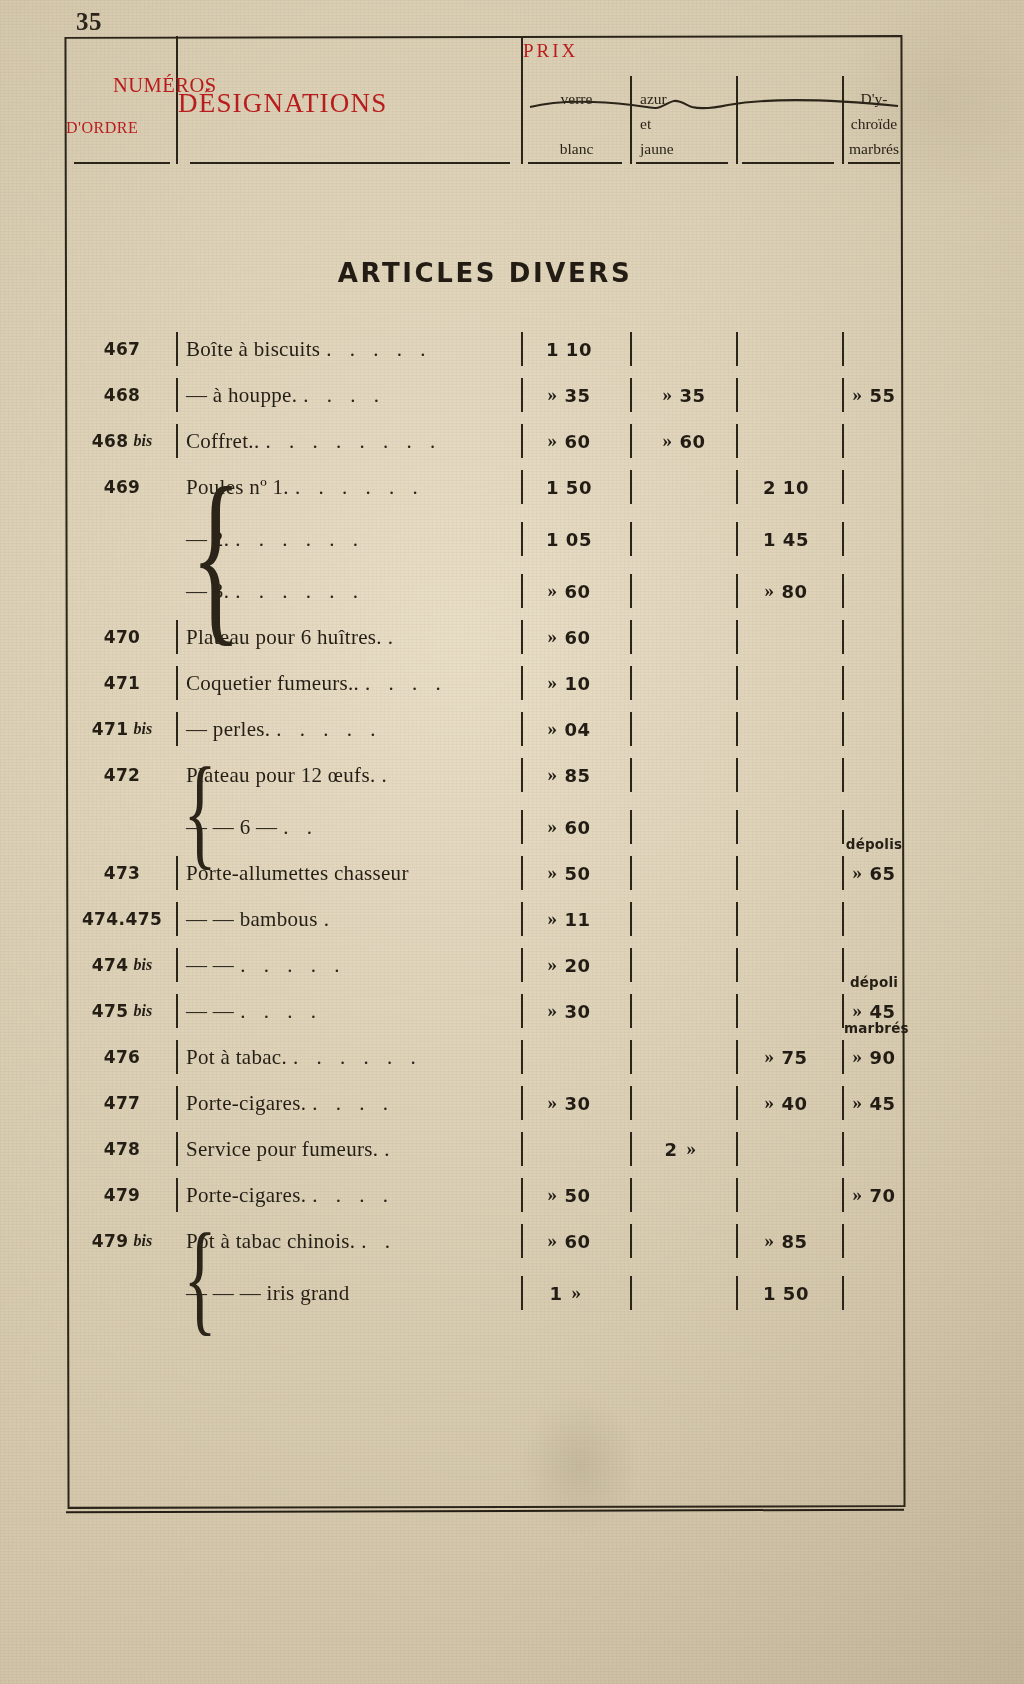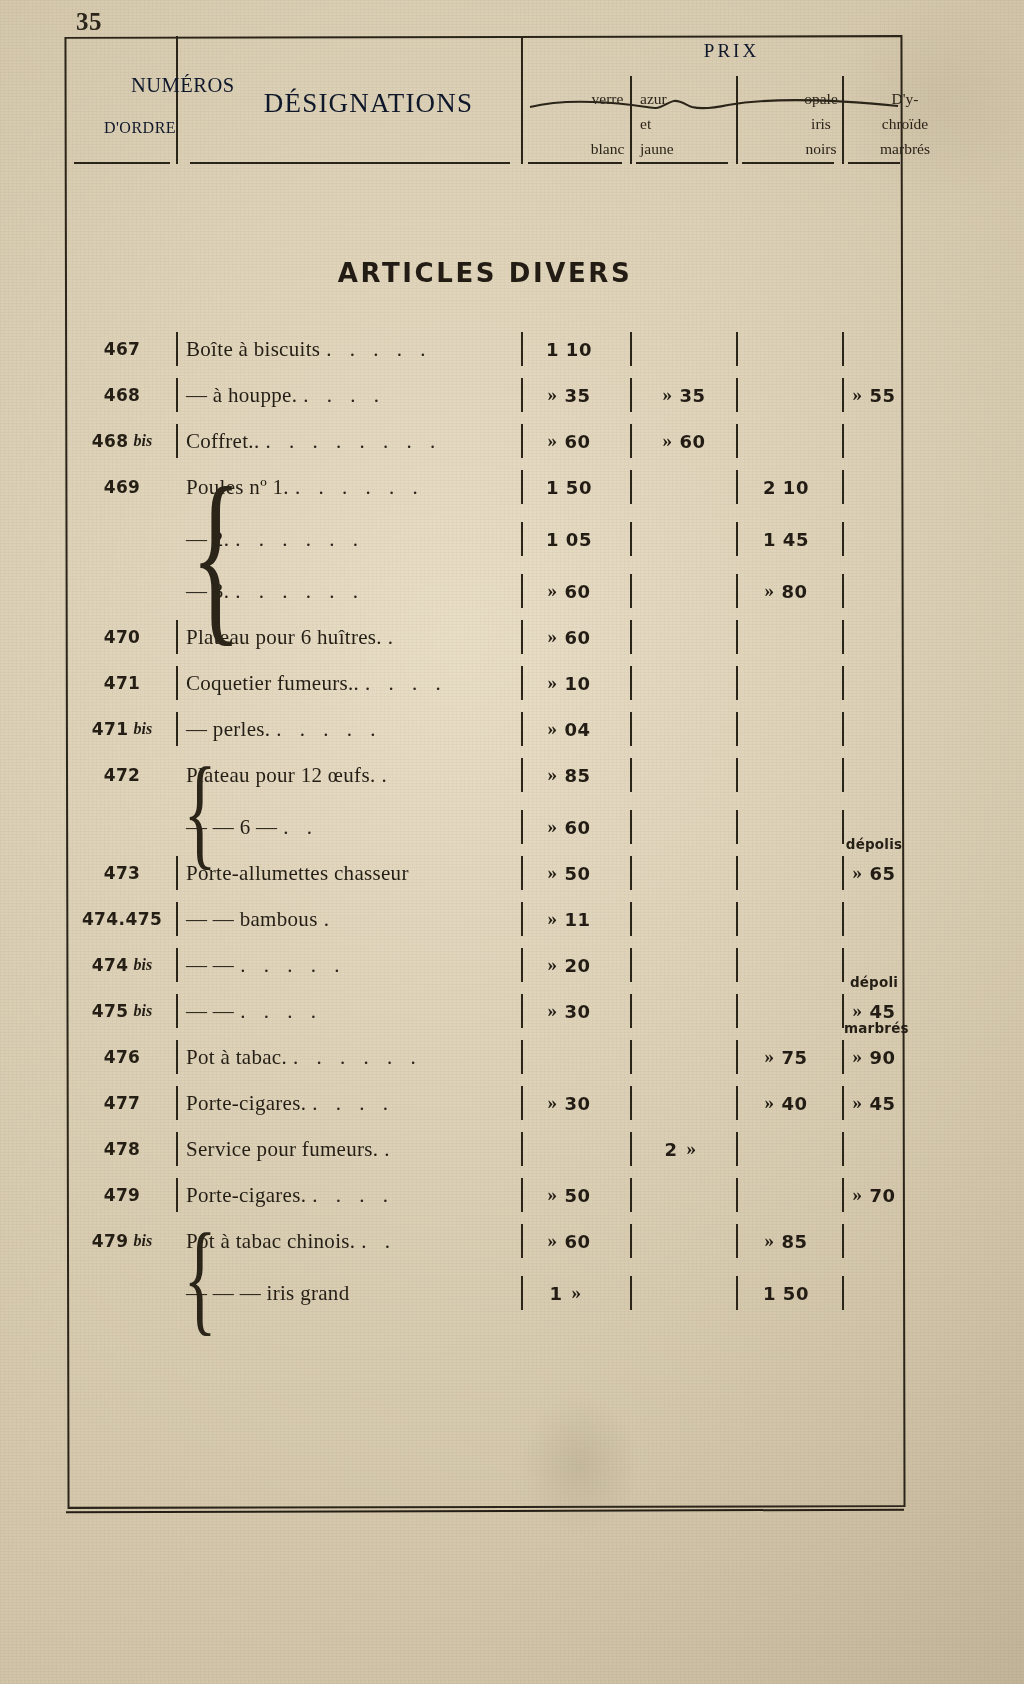--- a/index.html
+++ b/index.html
@@ -59,43 +59,42 @@
 
   
   .thead{
     position:absolute;left:66px;top:36px;width:838px;height:128px;
   }
   .vline{position:absolute;background:#2b2419;width:2px;}
   .hline{position:absolute;background:#2b2419;height:2px;}
 
   .hcell{
     position:absolute;
-    text-align:center;
-    color:#0f172a;
-    padding-left:18px;
+    text-align:left;
+    color:#b91c1c;
   }
   .h-num{
     left:0px;top:38px;width:112px;
     font-size:20px;letter-spacing:.6px;font-weight:400;
     font-variant:small-caps;
   }
   .h-num .l1{display:block;font-size:20.5px;letter-spacing:.5px;margin-left:47px;}
   .h-num .l2{display:block;font-size:16px;letter-spacing:.5px;margin-top:22px;}
   .h-des{
     left:112px;top:52px;width:345px;
     font-size:27px;letter-spacing:1.2px;
   }
   .h-prix{
     left:457px;top:4px;width:381px;
     font-size:19px;letter-spacing:3px;
   }
   .h-sub{
     position:absolute;top:50px;
     font-size:15.5px;line-height:25px;
-    text-align:center;color:#2b2419;padding-left:31px;
+    text-align:center;color:#2b2419;
   }
 
   
   .wavy{position:absolute;left:462px;top:62px;width:372px;height:14px;}
 
   
   .section-title{
     position:absolute;left:0;top:222px;width:838px;
     text-align:center;
     font-family:"DejaVu Sans", sans-serif;
@@ -209,25 +208,20 @@
     <div style="height:25px;"></div>
     <div>blanc</div>
   </div>
 
   <div class="h-sub" style="left:566px;width:104px;text-align:left;padding-left:8px;box-sizing:border-box;">
     <div>azur</div>
     <div>et</div>
     <div>jaune</div>
   </div>
 
-  <div class="h-sub" style="left:672px;width:104px;">
-    <div>opale</div>
-    <div>iris</div>
-    <div>noirs</div>
-  </div>
 
   <div class="h-sub" style="left:778px;width:60px;">
     <div>D'y-</div>
     <div>chroïde</div>
     <div>marbrés</div>
   </div>
 
   <div class="hline" style="left:8px;top:126px;width:96px;"></div>
   <div class="hline" style="left:124px;top:126px;width:320px;"></div>
   <div class="hline" style="left:462px;top:126px;width:94px;"></div>

